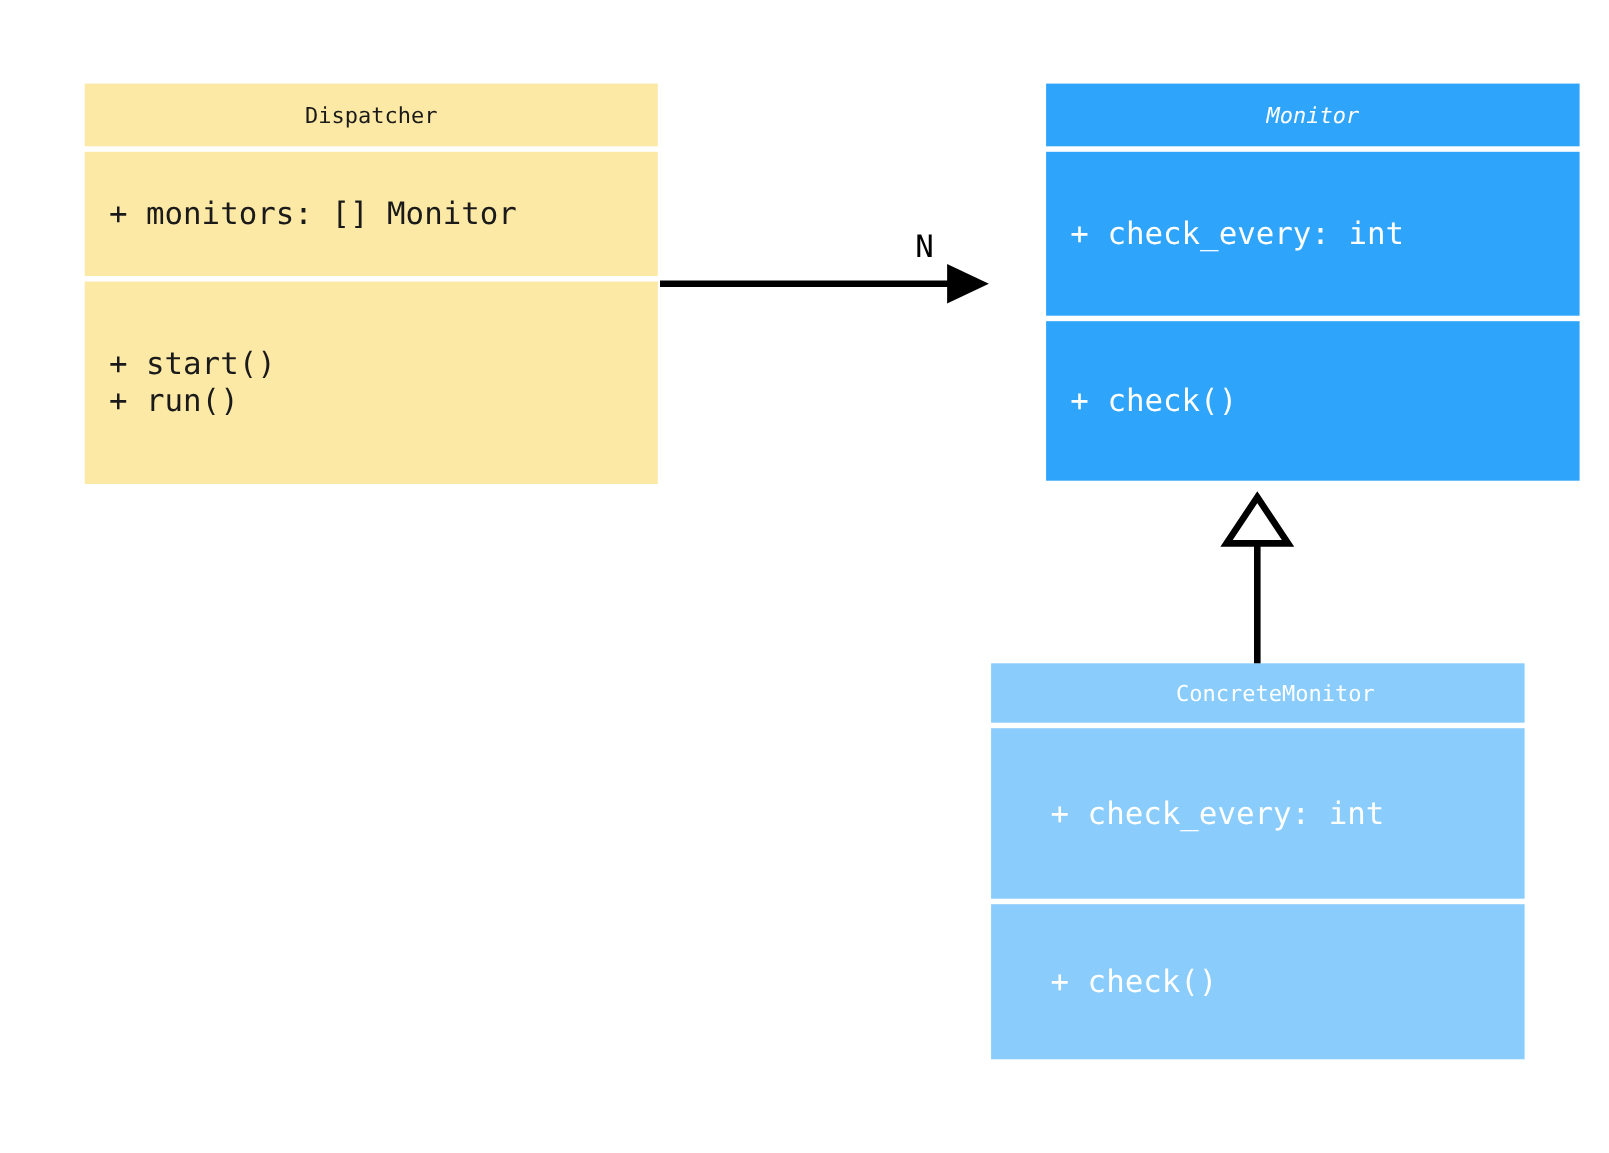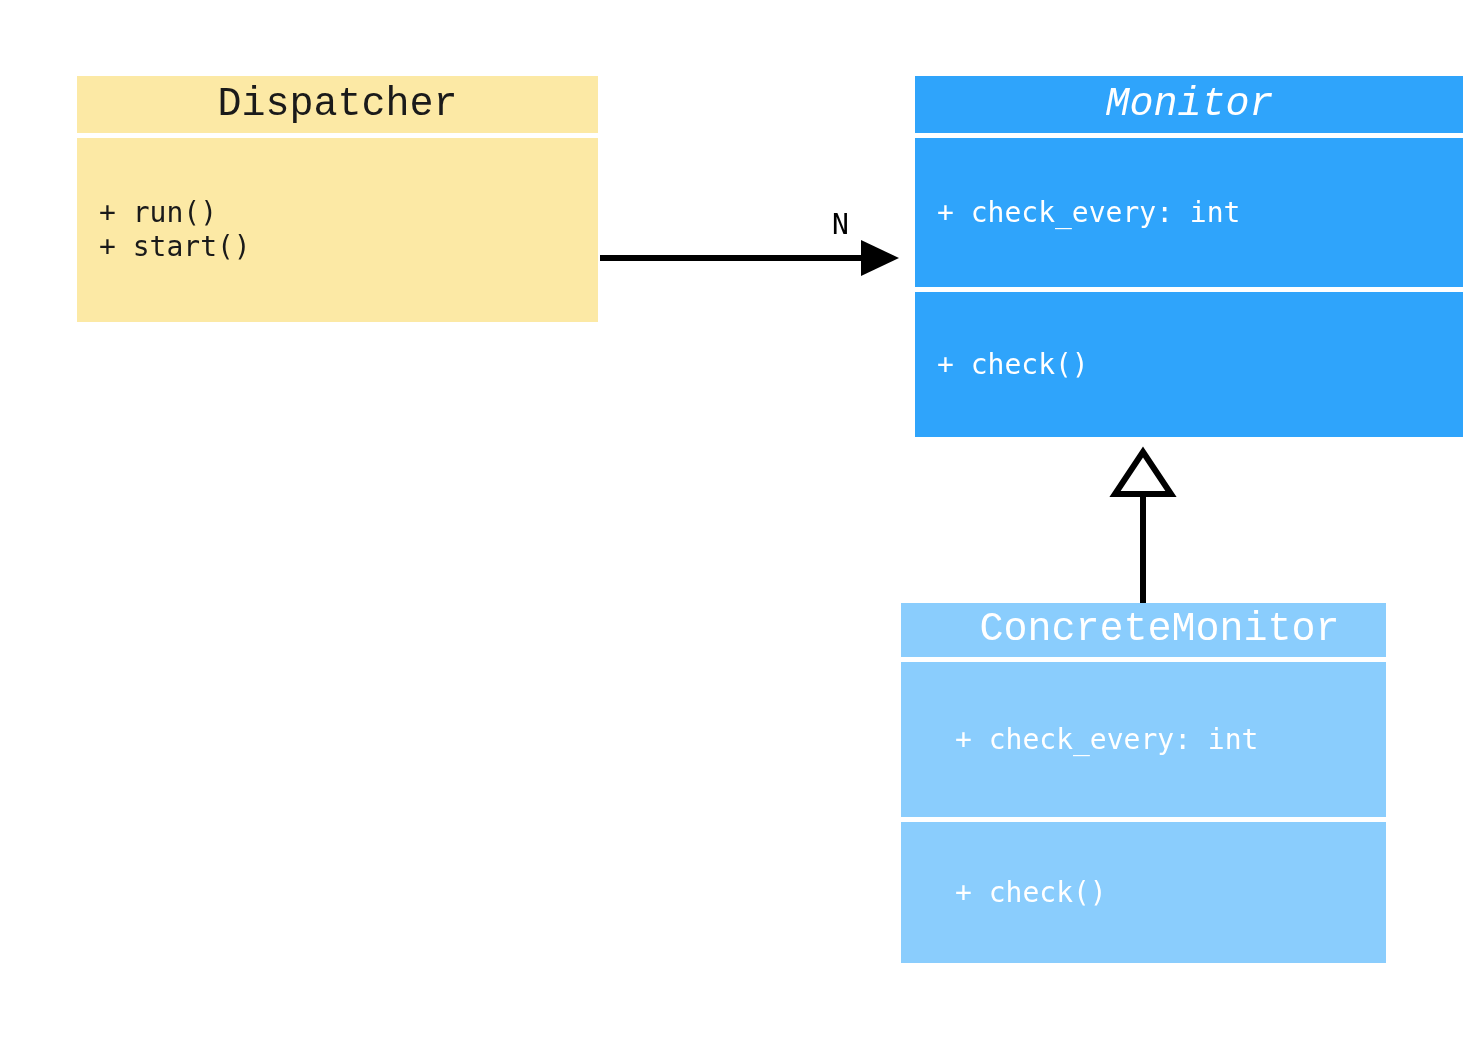--- a/index.html
+++ b/index.html
@@ -30,24 +30,23 @@
     box-sizing: border-box;
     display: flex;
     flex-direction: column;
     justify-content: center;
   }
   .compartment.name-row {
     align-items: center;
     justify-content: center;
   }
   .class-title {
-    font-size: 40px;
+    font-size: 20px;
     line-height: 1.2;
     white-space: pre;
-    font-family: Liberation Mono, monospace;
   }
   .class-title.abstract {
     font-style: italic;
   }
   .member {
     font-size: 28px;
     line-height: 1.2;
     white-space: pre;
     padding-left: 22px;
   }
@@ -67,21 +66,21 @@
 
   
   #class-dispatcher {
     left: 77px;  top: 76px;  width: 521px;  height: 369px;
   }
   #class-dispatcher .c-name  { height: 57px; }
   #class-dispatcher .c-attrs { height: 113px; }
   #class-dispatcher .c-ops   { height: 184px; }
 
   #class-monitor {
-    left: 915px; top: 76px;  width: 549px;  height: 366px;
+    left: 951px; top: 76px;  width: 485px;  height: 366px;
   }
   #class-monitor .c-name  { height: 57px; }
   #class-monitor .c-attrs { height: 149px; }
   #class-monitor .c-ops   { height: 145px; }
 
   #class-concretemonitor {
     left: 901px; top: 603px; width: 485px;  height: 365px;
   }
   #class-concretemonitor .c-name  { height: 54px; }
   #class-concretemonitor .c-attrs { height: 155px; }
@@ -107,23 +106,26 @@
 </style>
 </head>
 <body>
 
 <div id="canvas">
 
   <div class="uml-class theme-yellow" id="class-dispatcher">
     <div class="compartment name-row c-name">
       <span class="class-title">Dispatcher</span>
     </div>
+    <div class="compartment c-attrs">
+      <span class="member">+ monitors: [] Monitor</span>
+    </div>
     <div class="compartment c-ops">
+      <span class="member">+ start()</span>
       <span class="member">+ run()</span>
-      <span class="member">+ start()</span>
     </div>
   </div>
 
   <div class="uml-class theme-blue" id="class-monitor">
     <div class="compartment name-row c-name">
       <span class="class-title abstract">Monitor</span>
     </div>
     <div class="compartment c-attrs">
       <span class="member">+ check_every: int</span>
     </div>

